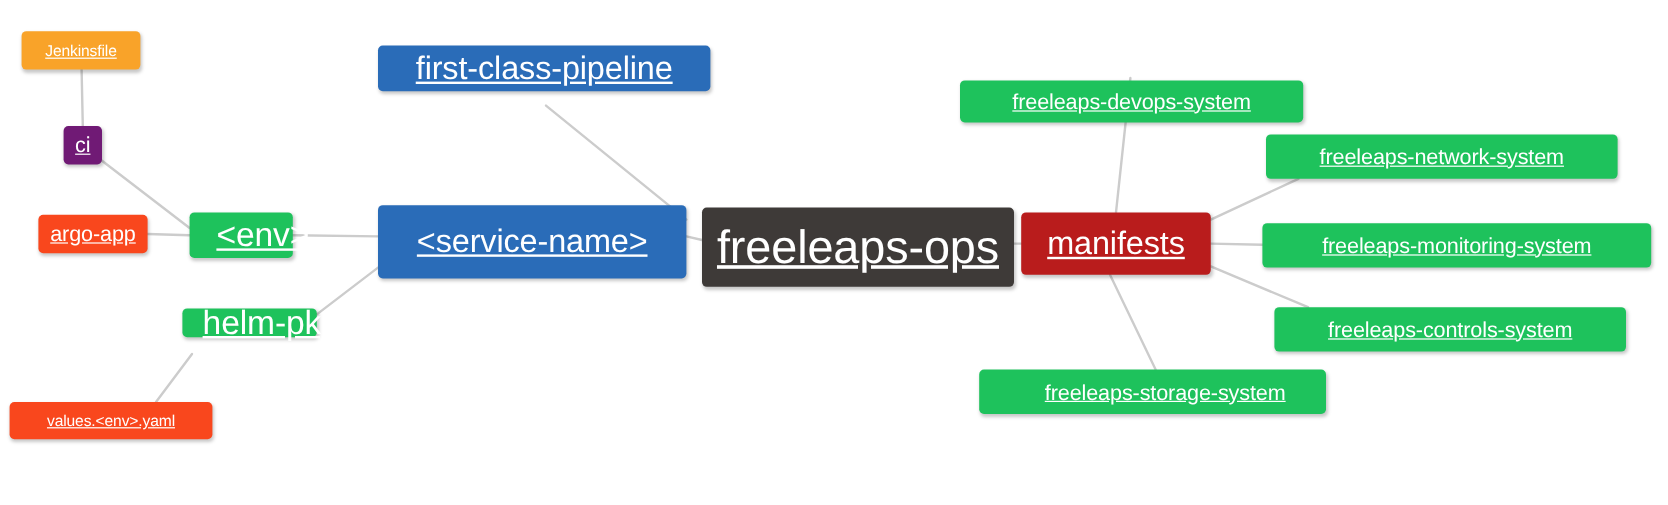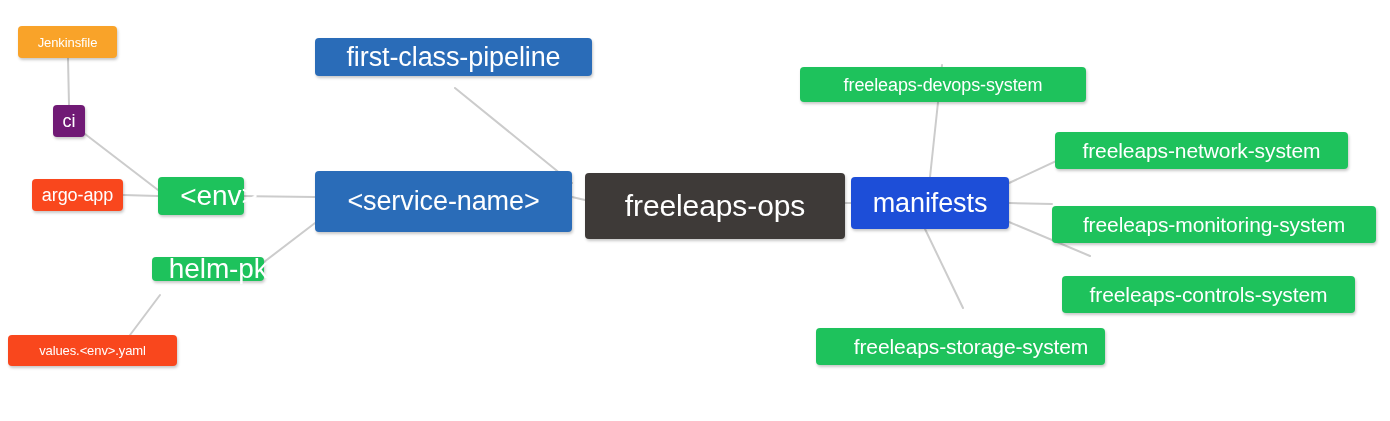--- a/index.html
+++ b/index.html
@@ -34,33 +34,34 @@
     align-items: center;
     justify-content: center;
     border-radius: 4px;
     color: #ffffff;
     white-space: nowrap;
     line-height: 1;
     letter-spacing: -0.1px;
     box-shadow: 1px 2px 3px rgba(0,0,0,0.22);
     text-align: left;
     user-select: none;
+    text-decoration: underline;
   }
   
   .c-root   { background: #3e3a38; }
   .c-blue   { background: #2a6cb8; }
   .c-green  { background: #1ec25c; }
   .c-orange { background: #f9a329; }
   .c-red    { background: #f9471d; }
 
   
-  .s-root   { font-size: 30px; }
+  .s-root   { font-size: 39px; }
   .s-xl     { font-size: 27px; }
   .s-lg     { font-size: 28px; padding-left: 36px; }
-  .s-md     { font-size: 21px; margin-top: 20px; }
+  .s-md     { font-size: 18px; }
   .s-sm     { font-size: 18px; }
   .s-xxs    { font-size: 13px; }
 </style>
 </head>
 <body>
 
 <div id="mindmap-canvas">
 
   <svg id="edge-layer" viewBox="0 0 1390 421" xmlns="http://www.w3.org/2000/svg">
     <g id="edge-group" fill="none" stroke="#cccccc" stroke-width="2" stroke-linecap="round">
@@ -78,21 +79,21 @@
         <path d="M 1009,203 L 1052,204"></path>
         <path d="M 1009,222 L 1090,256"></path>
         <path d="M 925,229 L 963,308"></path>
       </g>
   </svg>
 
   <div id="node-layer">
       <div class="mm-node c-root s-root" style="left: 585px; top: 173px; width: 260px; height: 66px; background: rgb(62, 58, 56);">freeleaps-ops</div>
       <div class="mm-node c-blue s-xl" style="left: 315px; top: 171px; width: 257px; height: 61px; background: rgb(42, 108, 184);">&lt;service-name&gt;</div>
       <div class="mm-node c-blue s-xl" style="left: 315px; top: 38px; width: 277px; height: 38px; background: rgb(42, 108, 184);">first-class-pipeline</div>
-      <div class="mm-node c-blue s-xl" style="left: 851px; top: 177px; width: 158px; height: 52px; background: #1d4ed8;">manifests</div>
+      <div class="mm-node c-blue s-xl" style="left: 851px; top: 177px; width: 158px; height: 52px; background: #b91c1c;">manifests</div>
       <div class="mm-node c-green s-lg" style="left: 158px; top: 177px; width: 86px; height: 38px; background: rgb(30, 194, 92);">&lt;env&gt;</div>
       <div class="mm-node c-green s-lg" style="left: 152px; top: 257px; width: 112px; height: 24px; background: rgb(30, 194, 92);">helm-pkg</div>
       <div class="mm-node c-green s-sm" style="left: 800px; top: 30px; width: 286px; height: 35px; background: rgb(30, 194, 92); margin-top: 37px;">freeleaps-devops-system</div>
       <div class="mm-node c-green s-md" style="left: 1055px; top: 112px; width: 293px; height: 37px; background: rgb(30, 194, 92);">freeleaps-network-system</div>
       <div class="mm-node c-green s-md" style="left: 1052px; top: 186px; width: 324px; height: 37px; background: rgb(30, 194, 92);">freeleaps-monitoring-system</div>
       <div class="mm-node c-green s-md" style="left: 1062px; top: 256px; width: 293px; height: 37px; background: rgb(30, 194, 92);">freeleaps-controls-system</div>
       <div class="mm-node c-green s-md" style="left: 816px; top: 308px; width: 289px; height: 37px; background: rgb(30, 194, 92); padding-left: 21px;">freeleaps-storage-system</div>
       <div class="mm-node c-orange s-xxs" style="left: 18px; top: 26px; width: 99px; height: 32px; background: rgb(249, 163, 41);">Jenkinsfile</div>
       <div class="mm-node c-red s-sm" style="left: 53px; top: 105px; width: 32px; height: 32px; background: #701a75;">ci</div>
       <div class="mm-node c-red s-sm" style="left: 32px; top: 179px; width: 91px; height: 32px; background: rgb(249, 71, 29);">argo-app</div>

